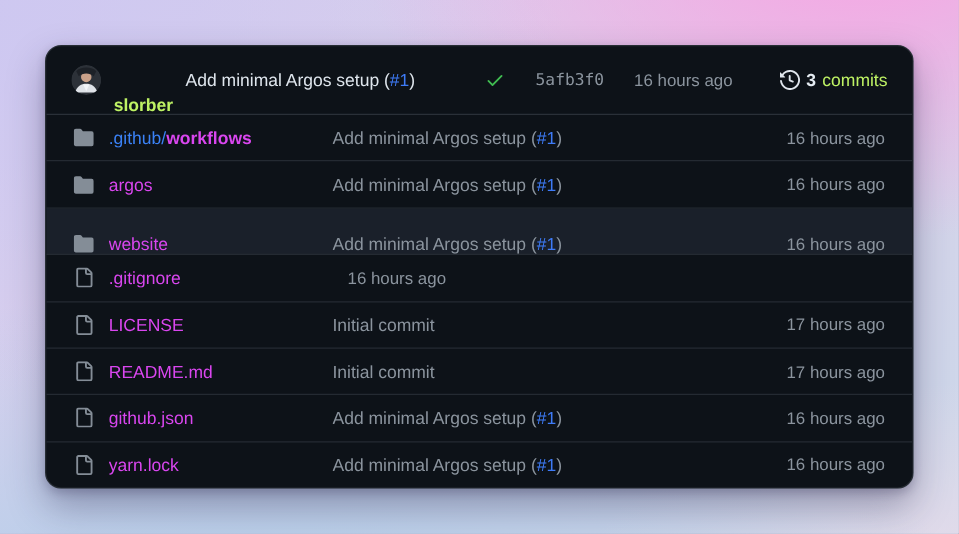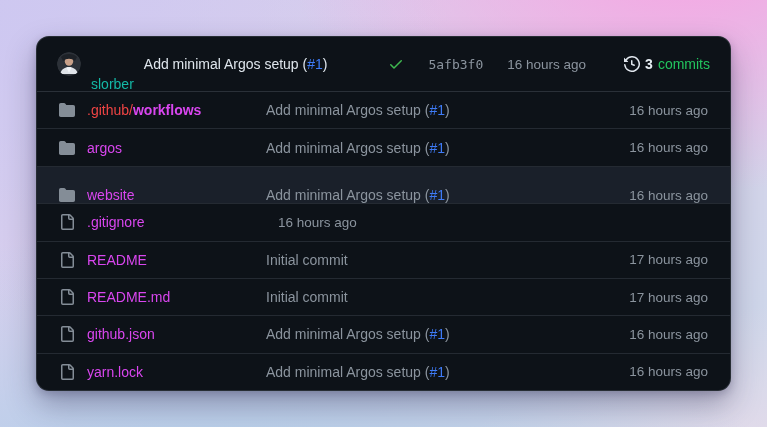--- a/index.html
+++ b/index.html
@@ -24,43 +24,43 @@
   }
   .commit-header {
     height: 55px; flex: 0 0 55px; display: flex; align-items: center;
     padding: 0 20px; border-bottom: 1px solid #2a3038; box-sizing: border-box;
   }
   .hdr-left { display: flex; align-items: center; gap: 10px; min-width: 0; }
   .avatar {
     width: 24px; height: 24px; border-radius: 50%; flex: 0 0 24px;
     overflow: hidden; cursor: pointer; display: block;
   }
-  .author { font-weight: normal; color: #14b8a6; cursor: pointer; white-space: nowrap; margin-top: 40px; }
+  .author { font-weight: bold; color: #bef264; cursor: pointer; white-space: nowrap; margin-top: 40px; }
   .hdr-msg { color: #dfe6ed; white-space: nowrap; }
   .hdr-right { margin-left: auto; display: flex; align-items: flex-end; gap: 24px; }
   .check { display: inline-flex; cursor: pointer; }
   .hash {
     font-family: "DejaVu Sans Mono", "Liberation Mono", monospace;
     font-size: 13px; color: #8b949e; cursor: pointer;
   }
   .time-gray { color: #8b949e; font-size: 13.5px; white-space: nowrap; }
   .commits-group { display: flex; align-items: center; gap: 5px; margin-left: 14px; cursor: pointer; }
   .commits-count { font-weight: bold; color: #e6edf3; }
-  .commits-label { color: #22c55e; }
+  .commits-label { color: #bef264; }
   .file-list { flex: 1; display: flex; flex-direction: column; }
   .file-row {
     flex: 1; display: flex; align-items: center;
     padding: 0 22px; box-sizing: border-box;
     border-bottom: 1px solid #242a32;
   }
   .file-row:last-child { border-bottom: none; }
   .file-row.hover { background: #1a202a; align-items: flex-end; }
   .cell-icon { width: 16px; flex: 0 0 16px; display: flex; align-items: center; margin-right: 12px; }
   .cell-name { width: 179px; flex: 0 0 179px; white-space: nowrap; overflow: hidden; }
-  .path-prefix { color: #ef4444; cursor: pointer; }
+  .path-prefix { color: #3b82f6; cursor: pointer; }
   .fname { color: #d946ef; font-weight: bold; cursor: pointer; }
   .fname.reg { font-weight: normal; }
   .cell-msg { flex: 1; color: #8b949e; white-space: nowrap; overflow: hidden; }
   .pr-link { color: #3e7bf7; cursor: pointer; }
   .cell-time { color: #8b949e; font-size: 13.5px; text-align: right; white-space: nowrap; margin-left: 12px; }
   svg { display: block; }
 </style>
 </head>
 <body>
 
@@ -144,21 +144,21 @@
     <span class="cell-name"><span class="path-prefix"></span><span class="fname reg">.gitignore</span></span>
     <span class="cell-time">16 hours ago</span>
   </div>
       <div class="file-row">
     <span class="cell-icon">
 
       <svg width="16" height="16" viewBox="0 0 16 16" fill="#848d97">
         <path d="M2 1.75C2 .784 2.784 0 3.75 0h6.586c.464 0 .909.184 1.237.513l2.914 2.914c.329.328.513.773.513 1.237v9.586A1.75 1.75 0 0 1 13.25 16h-9.5A1.75 1.75 0 0 1 2 14.25Zm1.75-.25a.25.25 0 0 0-.25.25v12.5c0 .138.112.25.25.25h9.5a.25.25 0 0 0 .25-.25V6h-2.75A1.75 1.75 0 0 1 9 4.25V1.5Zm6.75.062V4.25c0 .138.112.25.25.25h2.688l-.011-.013-2.914-2.914-.013-.011Z"></path>
       </svg>
     </span>
-    <span class="cell-name"><span class="path-prefix"></span><span class="fname reg">README</span></span>
+    <span class="cell-name"><span class="path-prefix"></span><span class="fname reg">LICENSE</span></span>
     <span class="cell-msg"><span>Initial commit</span></span>
     <span class="cell-time">17 hours ago</span>
   </div>
       <div class="file-row">
     <span class="cell-icon">
 
       <svg width="16" height="16" viewBox="0 0 16 16" fill="#848d97">
         <path d="M2 1.75C2 .784 2.784 0 3.75 0h6.586c.464 0 .909.184 1.237.513l2.914 2.914c.329.328.513.773.513 1.237v9.586A1.75 1.75 0 0 1 13.25 16h-9.5A1.75 1.75 0 0 1 2 14.25Zm1.75-.25a.25.25 0 0 0-.25.25v12.5c0 .138.112.25.25.25h9.5a.25.25 0 0 0 .25-.25V6h-2.75A1.75 1.75 0 0 1 9 4.25V1.5Zm6.75.062V4.25c0 .138.112.25.25.25h2.688l-.011-.013-2.914-2.914-.013-.011Z"></path>
       </svg>
     </span>

